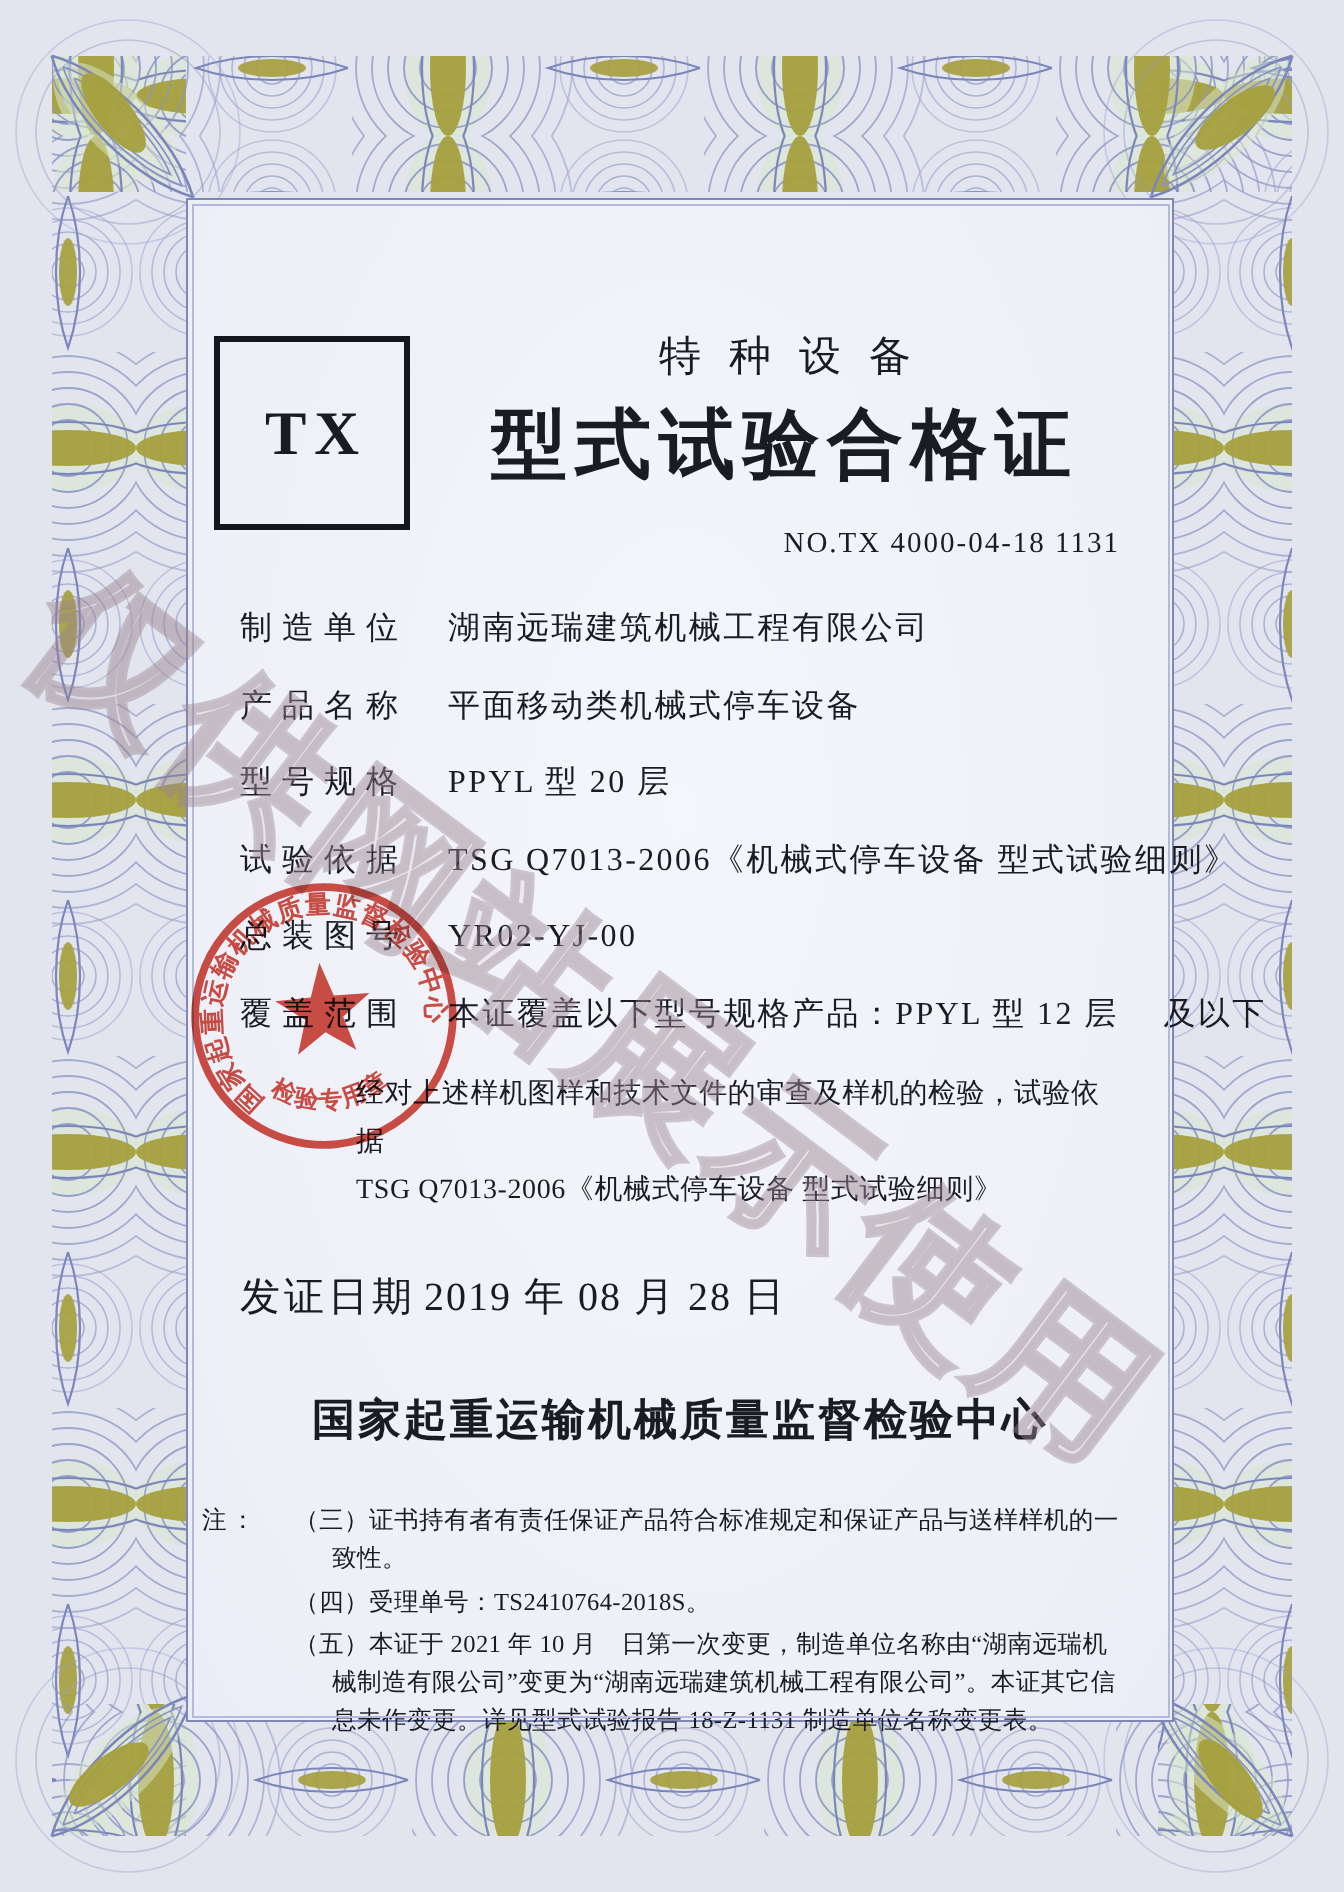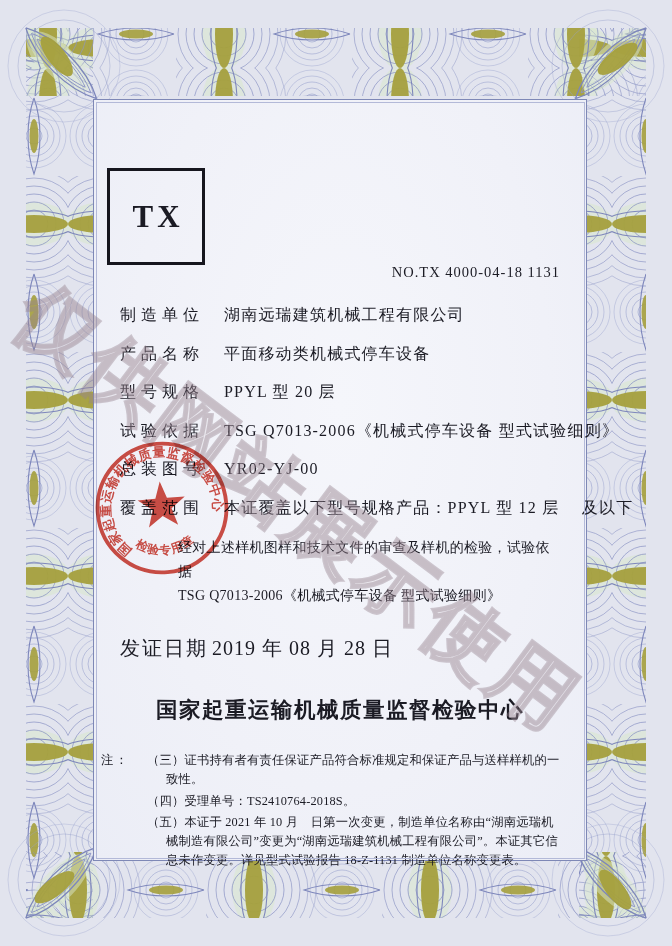--- a/index.html
+++ b/index.html
@@ -121,20 +121,24 @@
     <use href="#cornerLeaf" transform="translate(608,880) rotate(135)"></use>
   </svg>
 
   <div class="watermark">仅供网站展示使用</div>
 
   <div class="paper">
     <div class="content">
 
       <div class="header">
         <div class="tx-box">TX</div>
+        <div class="title-block">
+          <div class="subtitle">特种设备</div>
+          <div class="main-title">型式试验合格证</div>
+        </div>
       </div>
 
       <div class="cert-no">NO.TX 4000-04-18 1131</div>
 
       <div class="fields">
         <div class="field-row">
           <span class="f-label">制造单位</span>
           <span class="f-value">湖南远瑞建筑机械工程有限公司</span>
         </div>
         <div class="field-row">

